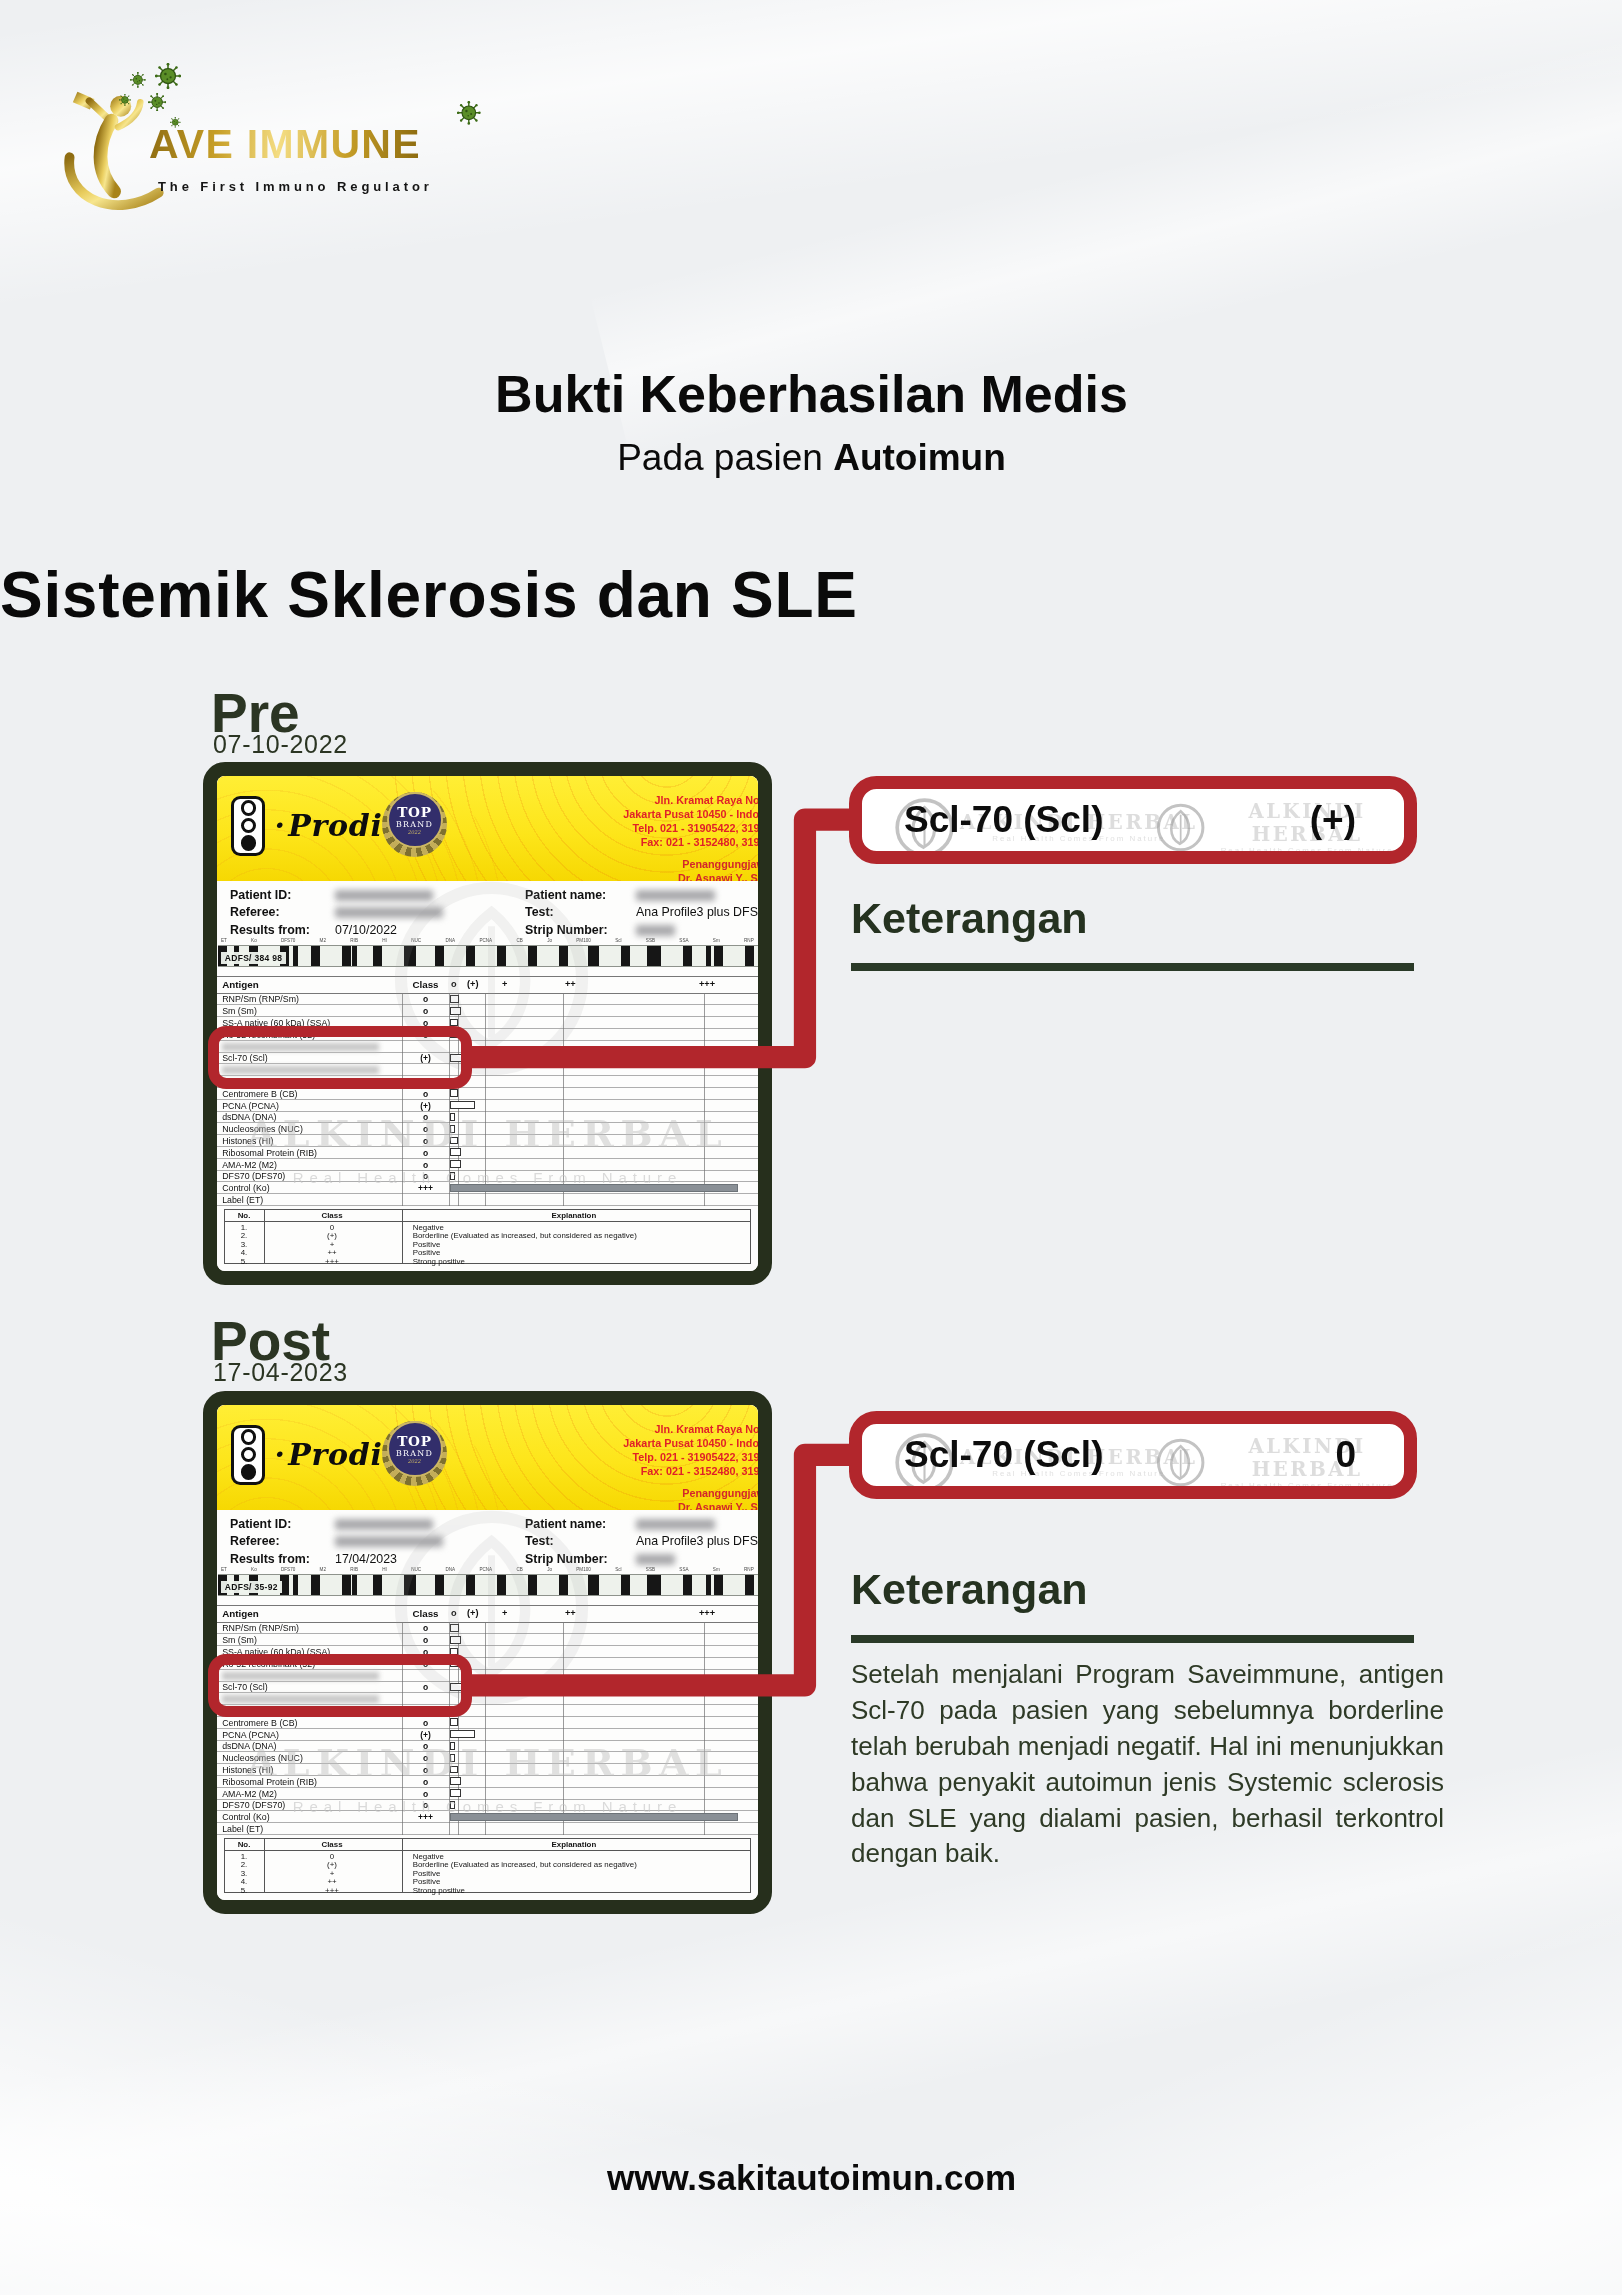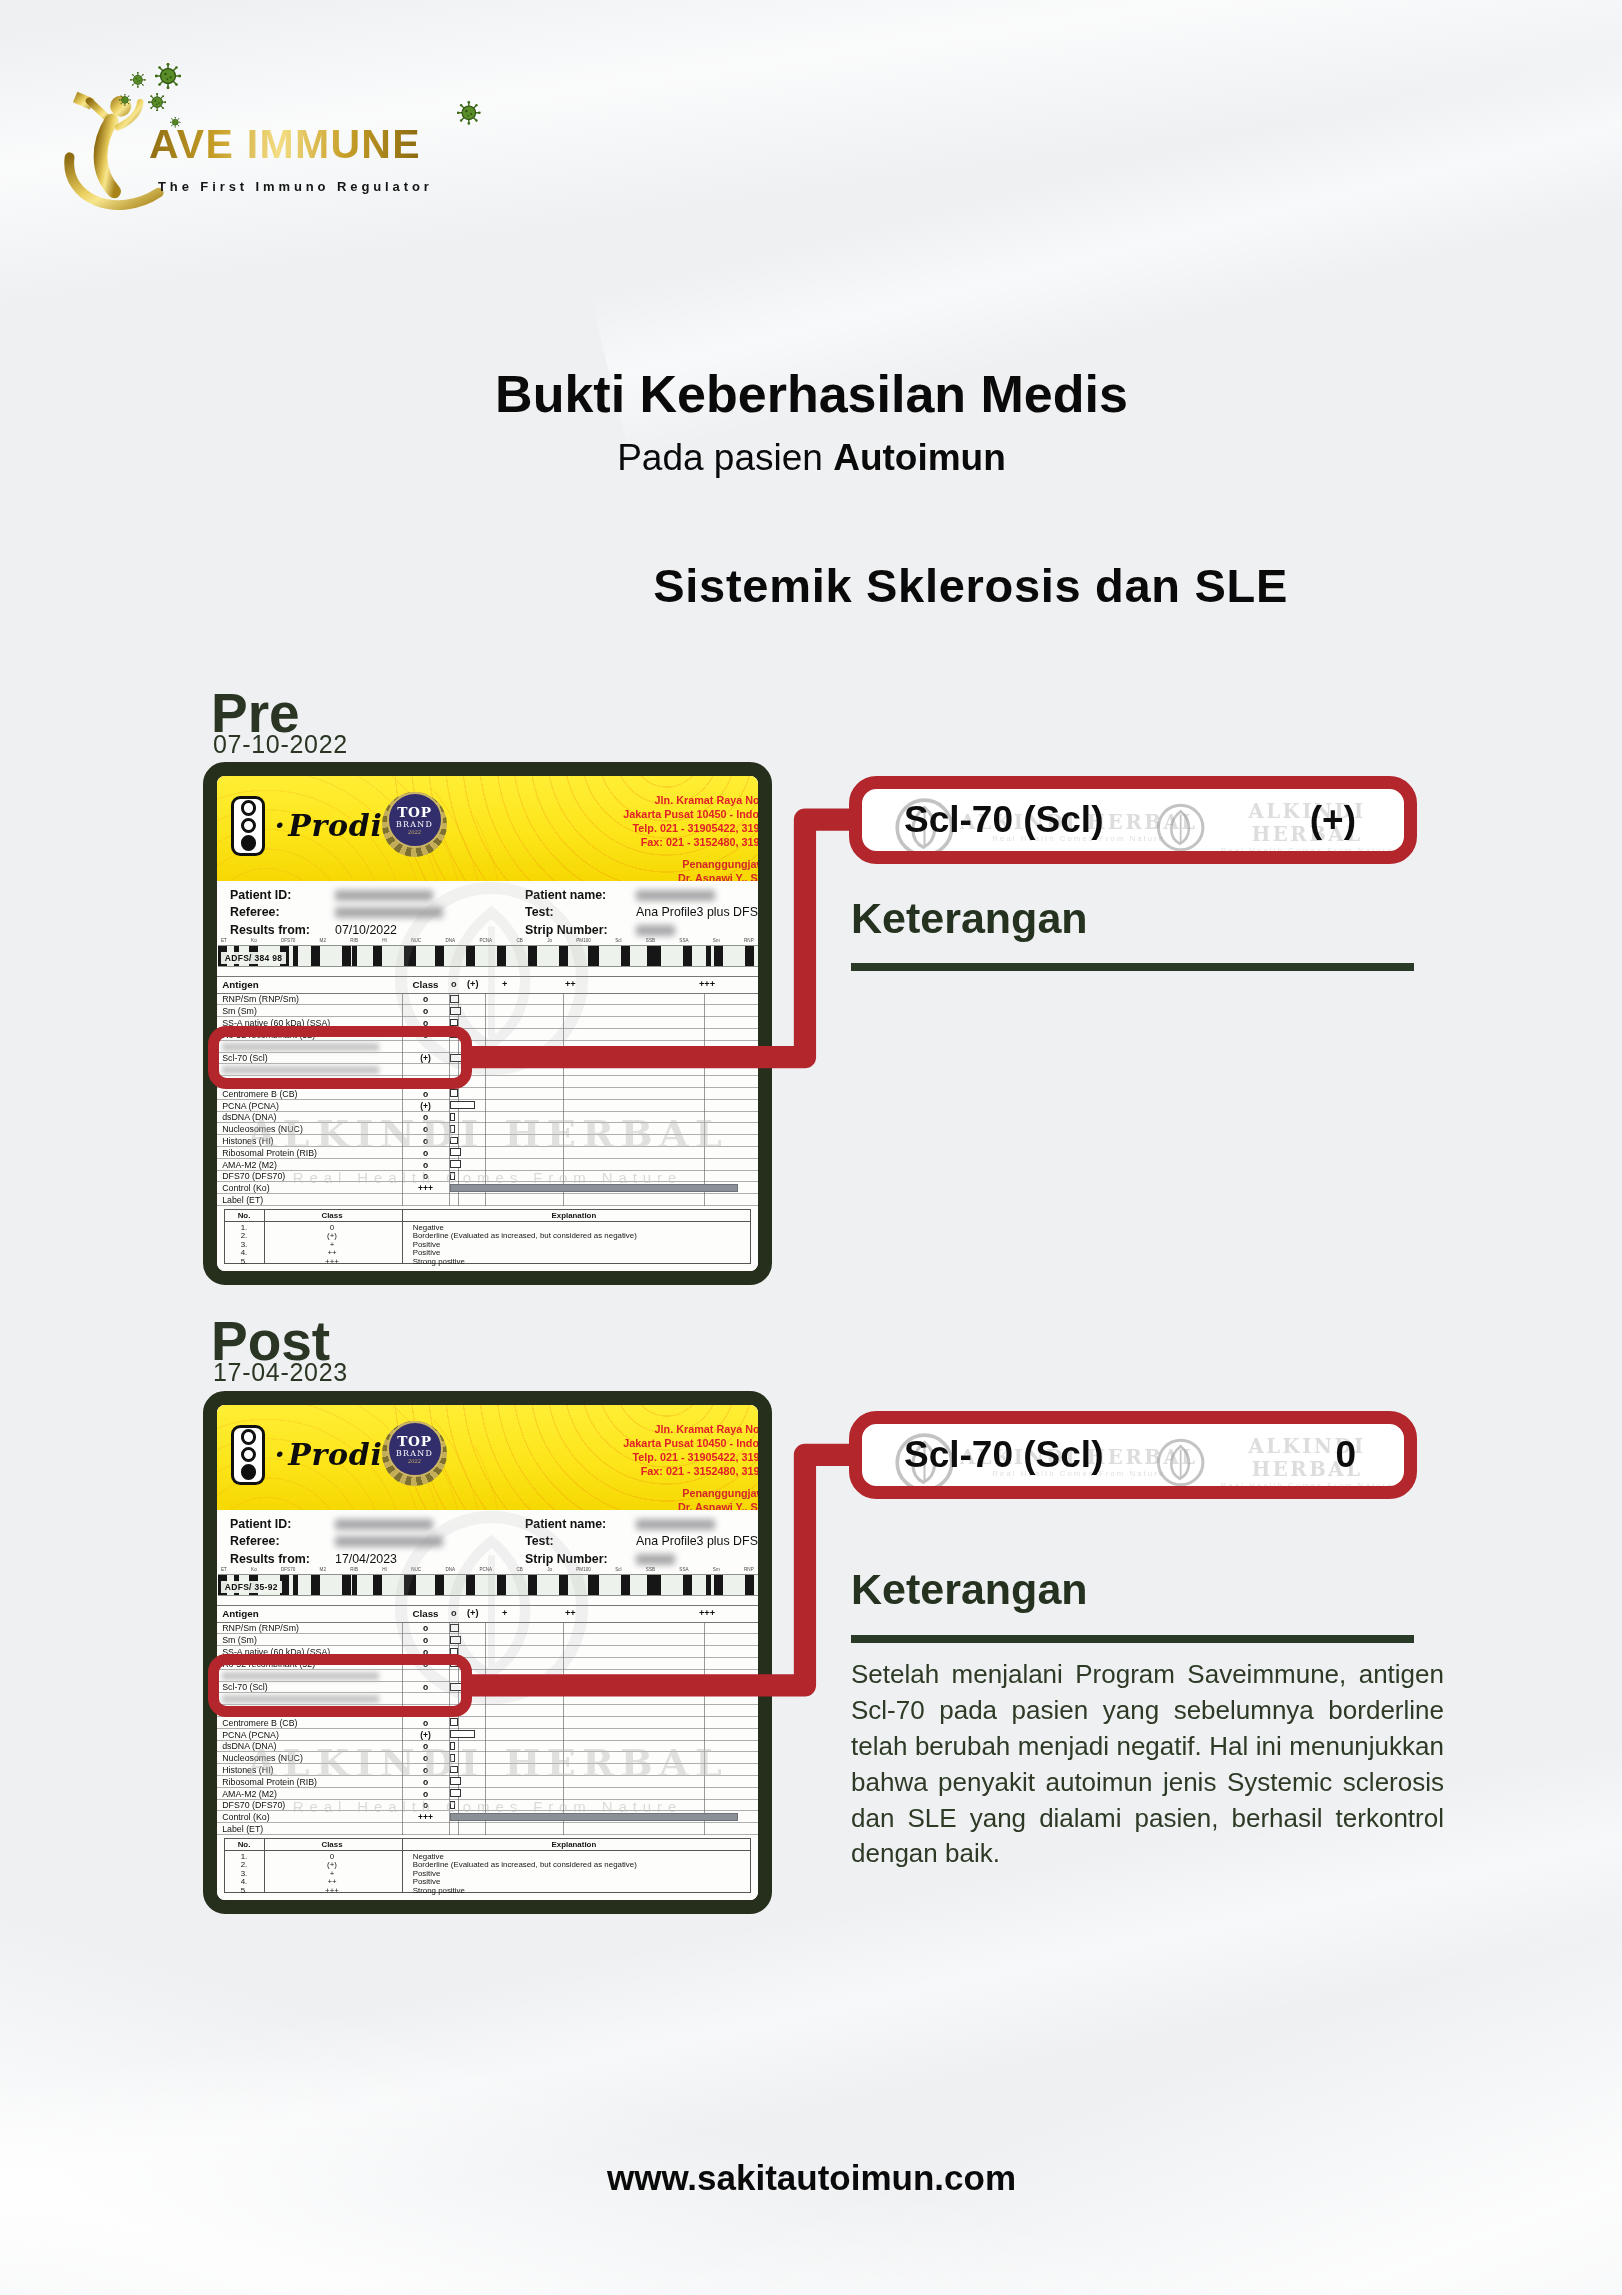--- a/index.html
+++ b/index.html
@@ -21,21 +21,21 @@
   .logo{position:absolute;left:59px;top:63px;width:458px;height:151px;z-index:3;}
   .logo .brand{position:absolute;left:90px;top:58px;font-size:41px;font-weight:800;letter-spacing:1.3px;
     background:linear-gradient(95deg,#8f6d12 0%,#c79f28 25%,#f4dd83 48%,#c79f28 72%,#8a690f 100%);
     -webkit-background-clip:text;background-clip:text;color:transparent;}
   .logo .tagline{position:absolute;left:99px;top:116px;font-size:13px;font-weight:700;letter-spacing:3.9px;color:#151515;}
   .vir{position:absolute;z-index:2;}
   
   .h-title{position:absolute;left:0;top:364px;width:1623px;text-align:center;font-size:52px;font-weight:800;color:#0a0a0a;z-index:3;}
   .h-sub{position:absolute;left:0;top:437px;width:1623px;text-align:center;font-size:37px;font-weight:400;color:#0a0a0a;z-index:3;}
   .h-sub b{font-weight:800;}
-  .h-main{position:absolute;left:0;top:558px;width:1288px;text-align:right;font-size:47px;font-weight:800;color:#0a0a0a;z-index:3;letter-spacing:0.7px;}
+  .h-main{position:absolute;left:0;top:558px;width:1288px;text-align:left;font-size:64px;font-weight:800;color:#0a0a0a;z-index:3;letter-spacing:0.7px;}
   .sec-label{position:absolute;left:211px;font-size:55px;font-weight:800;color:#2b3523;z-index:3;}
   .sec-date{position:absolute;left:213px;font-size:25px;font-weight:500;color:#2b3523;z-index:3;letter-spacing:0.7px;}
   
   .card{position:absolute;left:203px;width:569px;height:523px;background:#fff;border:14.4px solid #262f1c;
         border-radius:22px;box-sizing:border-box;overflow:hidden;z-index:2;}
   .card-in{position:relative;width:541px;height:495px;background:#fdfdfc;}
   .yellow{position:absolute;left:0;top:0;width:541px;height:105px;overflow:hidden;
     background:linear-gradient(180deg,#ffee35 0%,#fde51a 55%,#f6d802 100%);}
   .yellow:after{content:"";position:absolute;right:-92px;top:-170px;width:458px;height:366px;border-radius:50%;
     background:repeating-radial-gradient(circle at 60% 40%,rgba(235,120,10,.20) 0 1.3px,transparent 1.3px 17px);}

